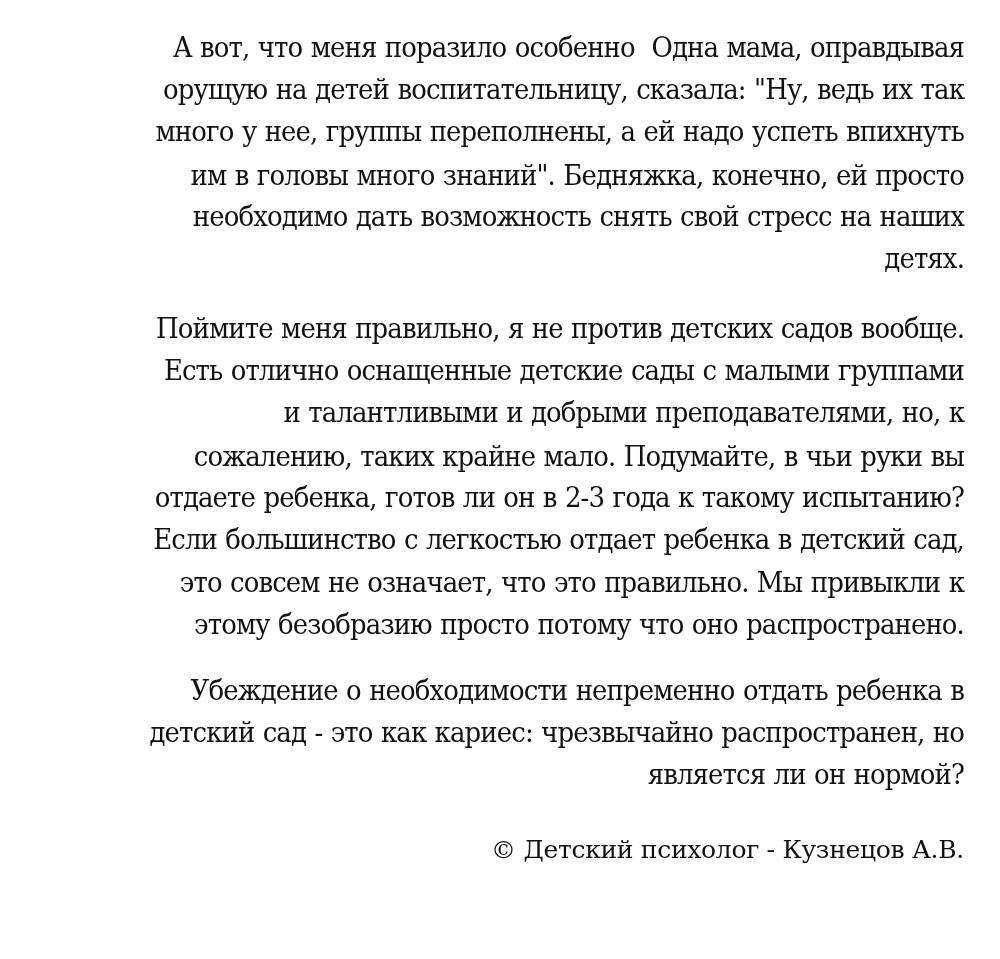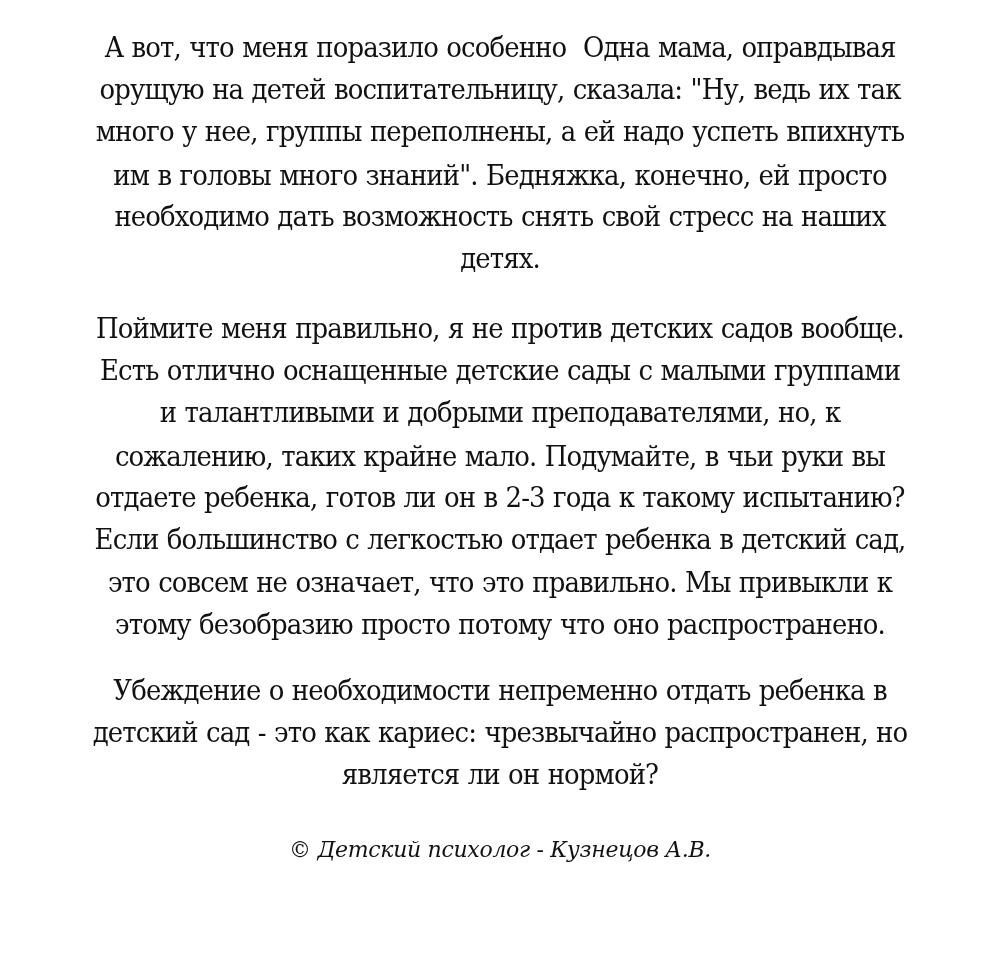--- a/index.html
+++ b/index.html
@@ -13,45 +13,44 @@
       overflow: hidden;
       position: relative;
     }
     .page {
       position: absolute;
       left: 36px;
       top: 27px;
       width: 928px;
       font-family: "DejaVu Serif", "Liberation Serif", serif;
       color: #111111;
-      text-align: center;
+      text-align: right;
     }
     .para {
       margin: 0;
       font-size: 26px;
       line-height: 40.2px;
       letter-spacing: -0.9px;
       word-spacing: 1px;
       transform: scaleY(1.05);
       transform-origin: top center;
     }
     .line {
       display: block;
       white-space: pre;
     }
     .gap {
       height: 40px;
     }
     .signature {
-      margin: 10px;
-      font-size: 22px;
+      margin: 0;
+      font-size: 25px;
       line-height: 40px;
       letter-spacing: -0.3px;
       margin-top: 0px;
-      font-style: italic;
     }
   </style>
 </head>
 <body>
 
 <div class="page">
 
   <p class="para">
     <span class="line">А вот, что меня поразило особенно  Одна мама, оправдывая</span>
     <span class="line">орущую на детей воспитательницу, сказала: "Ну, ведь их так</span>

